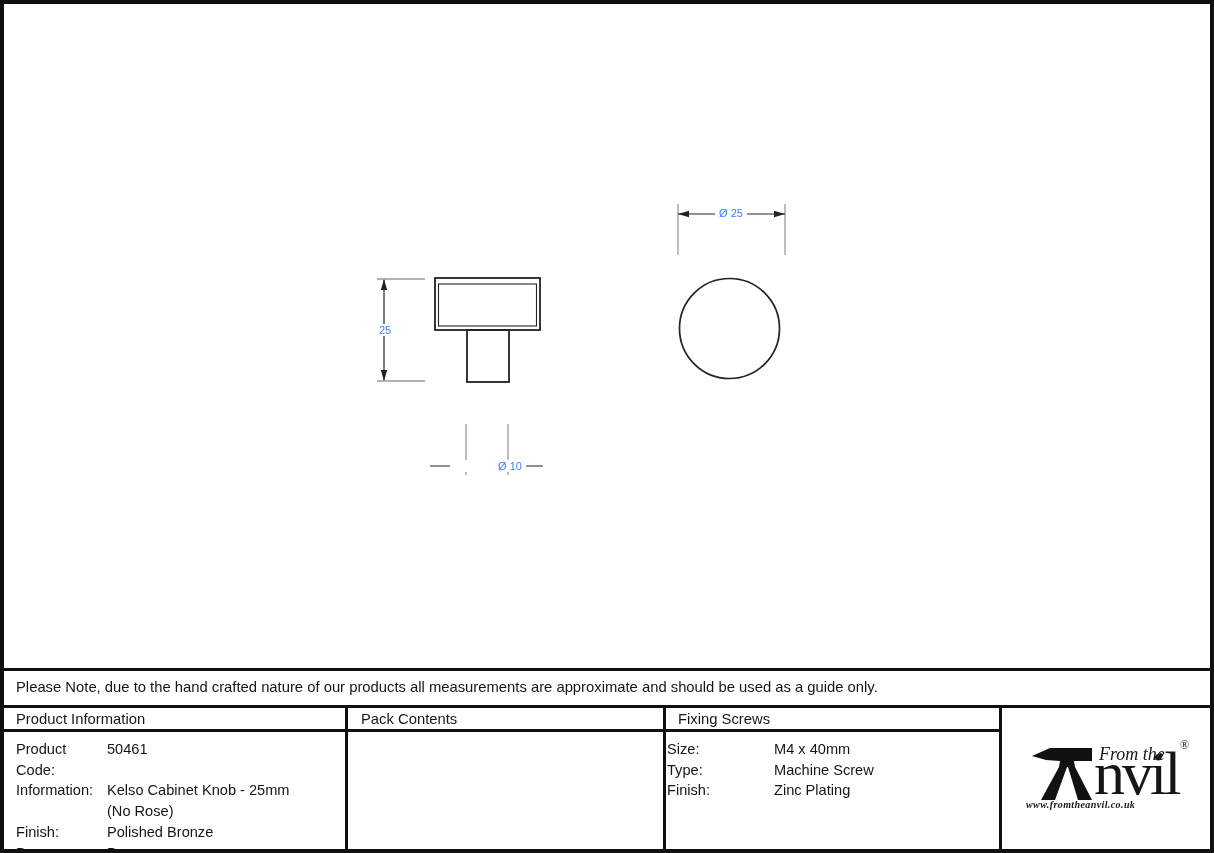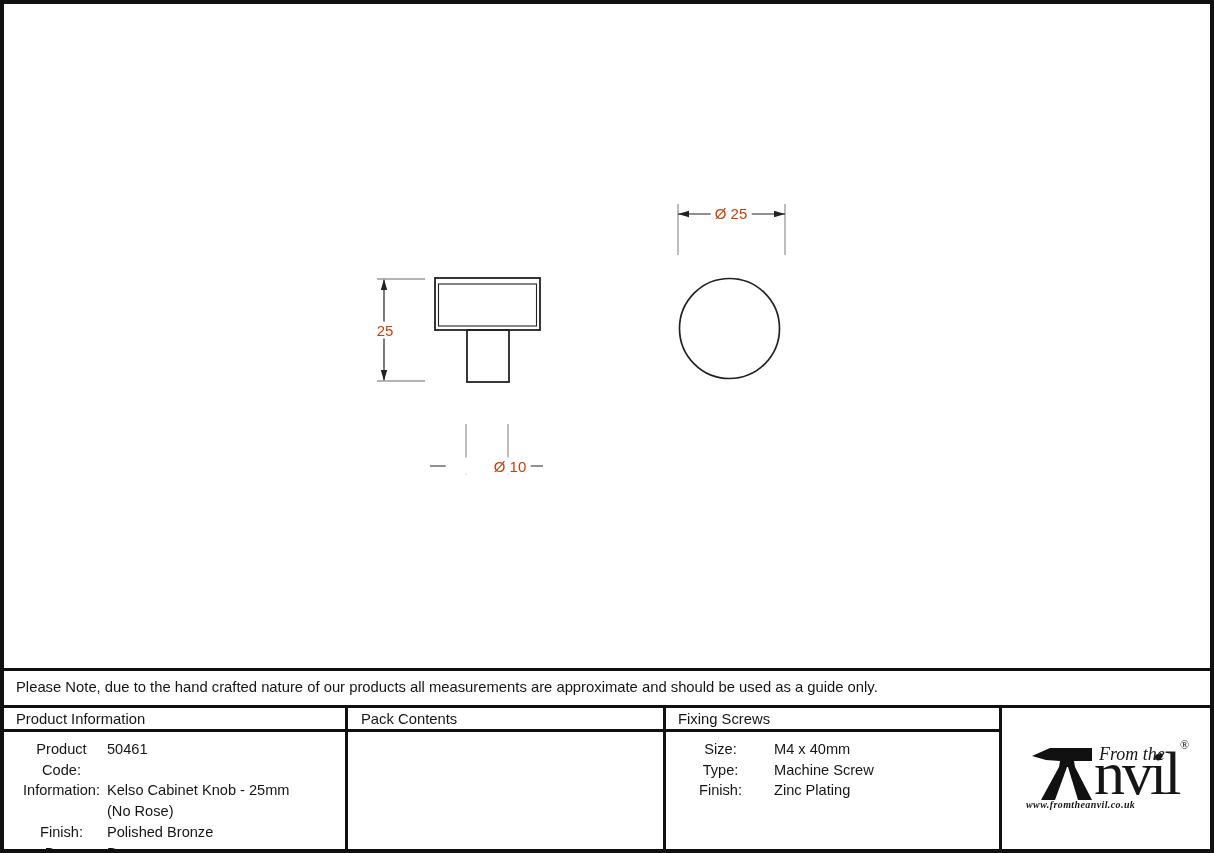--- a/index.html
+++ b/index.html
@@ -5,27 +5,27 @@
   html,body{margin:0;padding:0;background:#e8e8e8;}
   .canvas{
     position:relative;width:1214px;height:853px;background:#ffffff;
     font-family:"Liberation Sans",sans-serif;color:#161616;overflow:hidden;
   }
   .frame{position:absolute;inset:0;border:4px solid #101010;pointer-events:none;z-index:5;}
   .hline,.vline{position:absolute;background:#101010;z-index:2;}
   #drawing-svg{position:absolute;left:0;top:0;z-index:1;}
   .dim-label{
     position:absolute;transform:translate(-50%,-50%);background:#ffffff;
-    padding:0 4px;font-size:15px;color:#c2410c;z-index:2;white-space:nowrap;
+    padding:0 4px;font-size:11px;color:#3b82f6;z-index:2;white-space:nowrap;
   }
   .note-text{position:absolute;left:16px;top:679px;font-size:14.8px;z-index:3;white-space:nowrap;}
   .col-header{position:absolute;top:711px;font-size:14.8px;z-index:3;white-space:nowrap;text-align:center;}
   .cell-rows{position:absolute;top:739px;font-size:14.6px;line-height:20.7px;z-index:3;}
   .cell-rows .row{display:flex;}
-  .cell-rows .lbl{flex:0 0 auto;text-align:center;}
+  .cell-rows .lbl{flex:0 0 auto;}
   .pi .lbl{width:91px;}
   .fs .lbl{width:107px;}
   .logo-cell{position:absolute;left:1002px;top:708px;width:204px;height:139px;z-index:3;}
   .anvil-glyph{position:absolute;left:30px;top:35px;width:66px;height:58px;}
   .from-the{position:absolute;left:97px;top:36px;font-family:"Liberation Serif",serif;font-size:18px;white-space:nowrap;font-style:italic;}
   .diamond{position:absolute;left:156px;top:41px;font-size:11px;font-family:"Liberation Serif",serif;}
   .brand-rest{
     position:absolute;left:92px;top:39px;font-family:"Liberation Serif",serif;
     font-size:62px;line-height:52px;letter-spacing:-3px;white-space:nowrap;
   }

